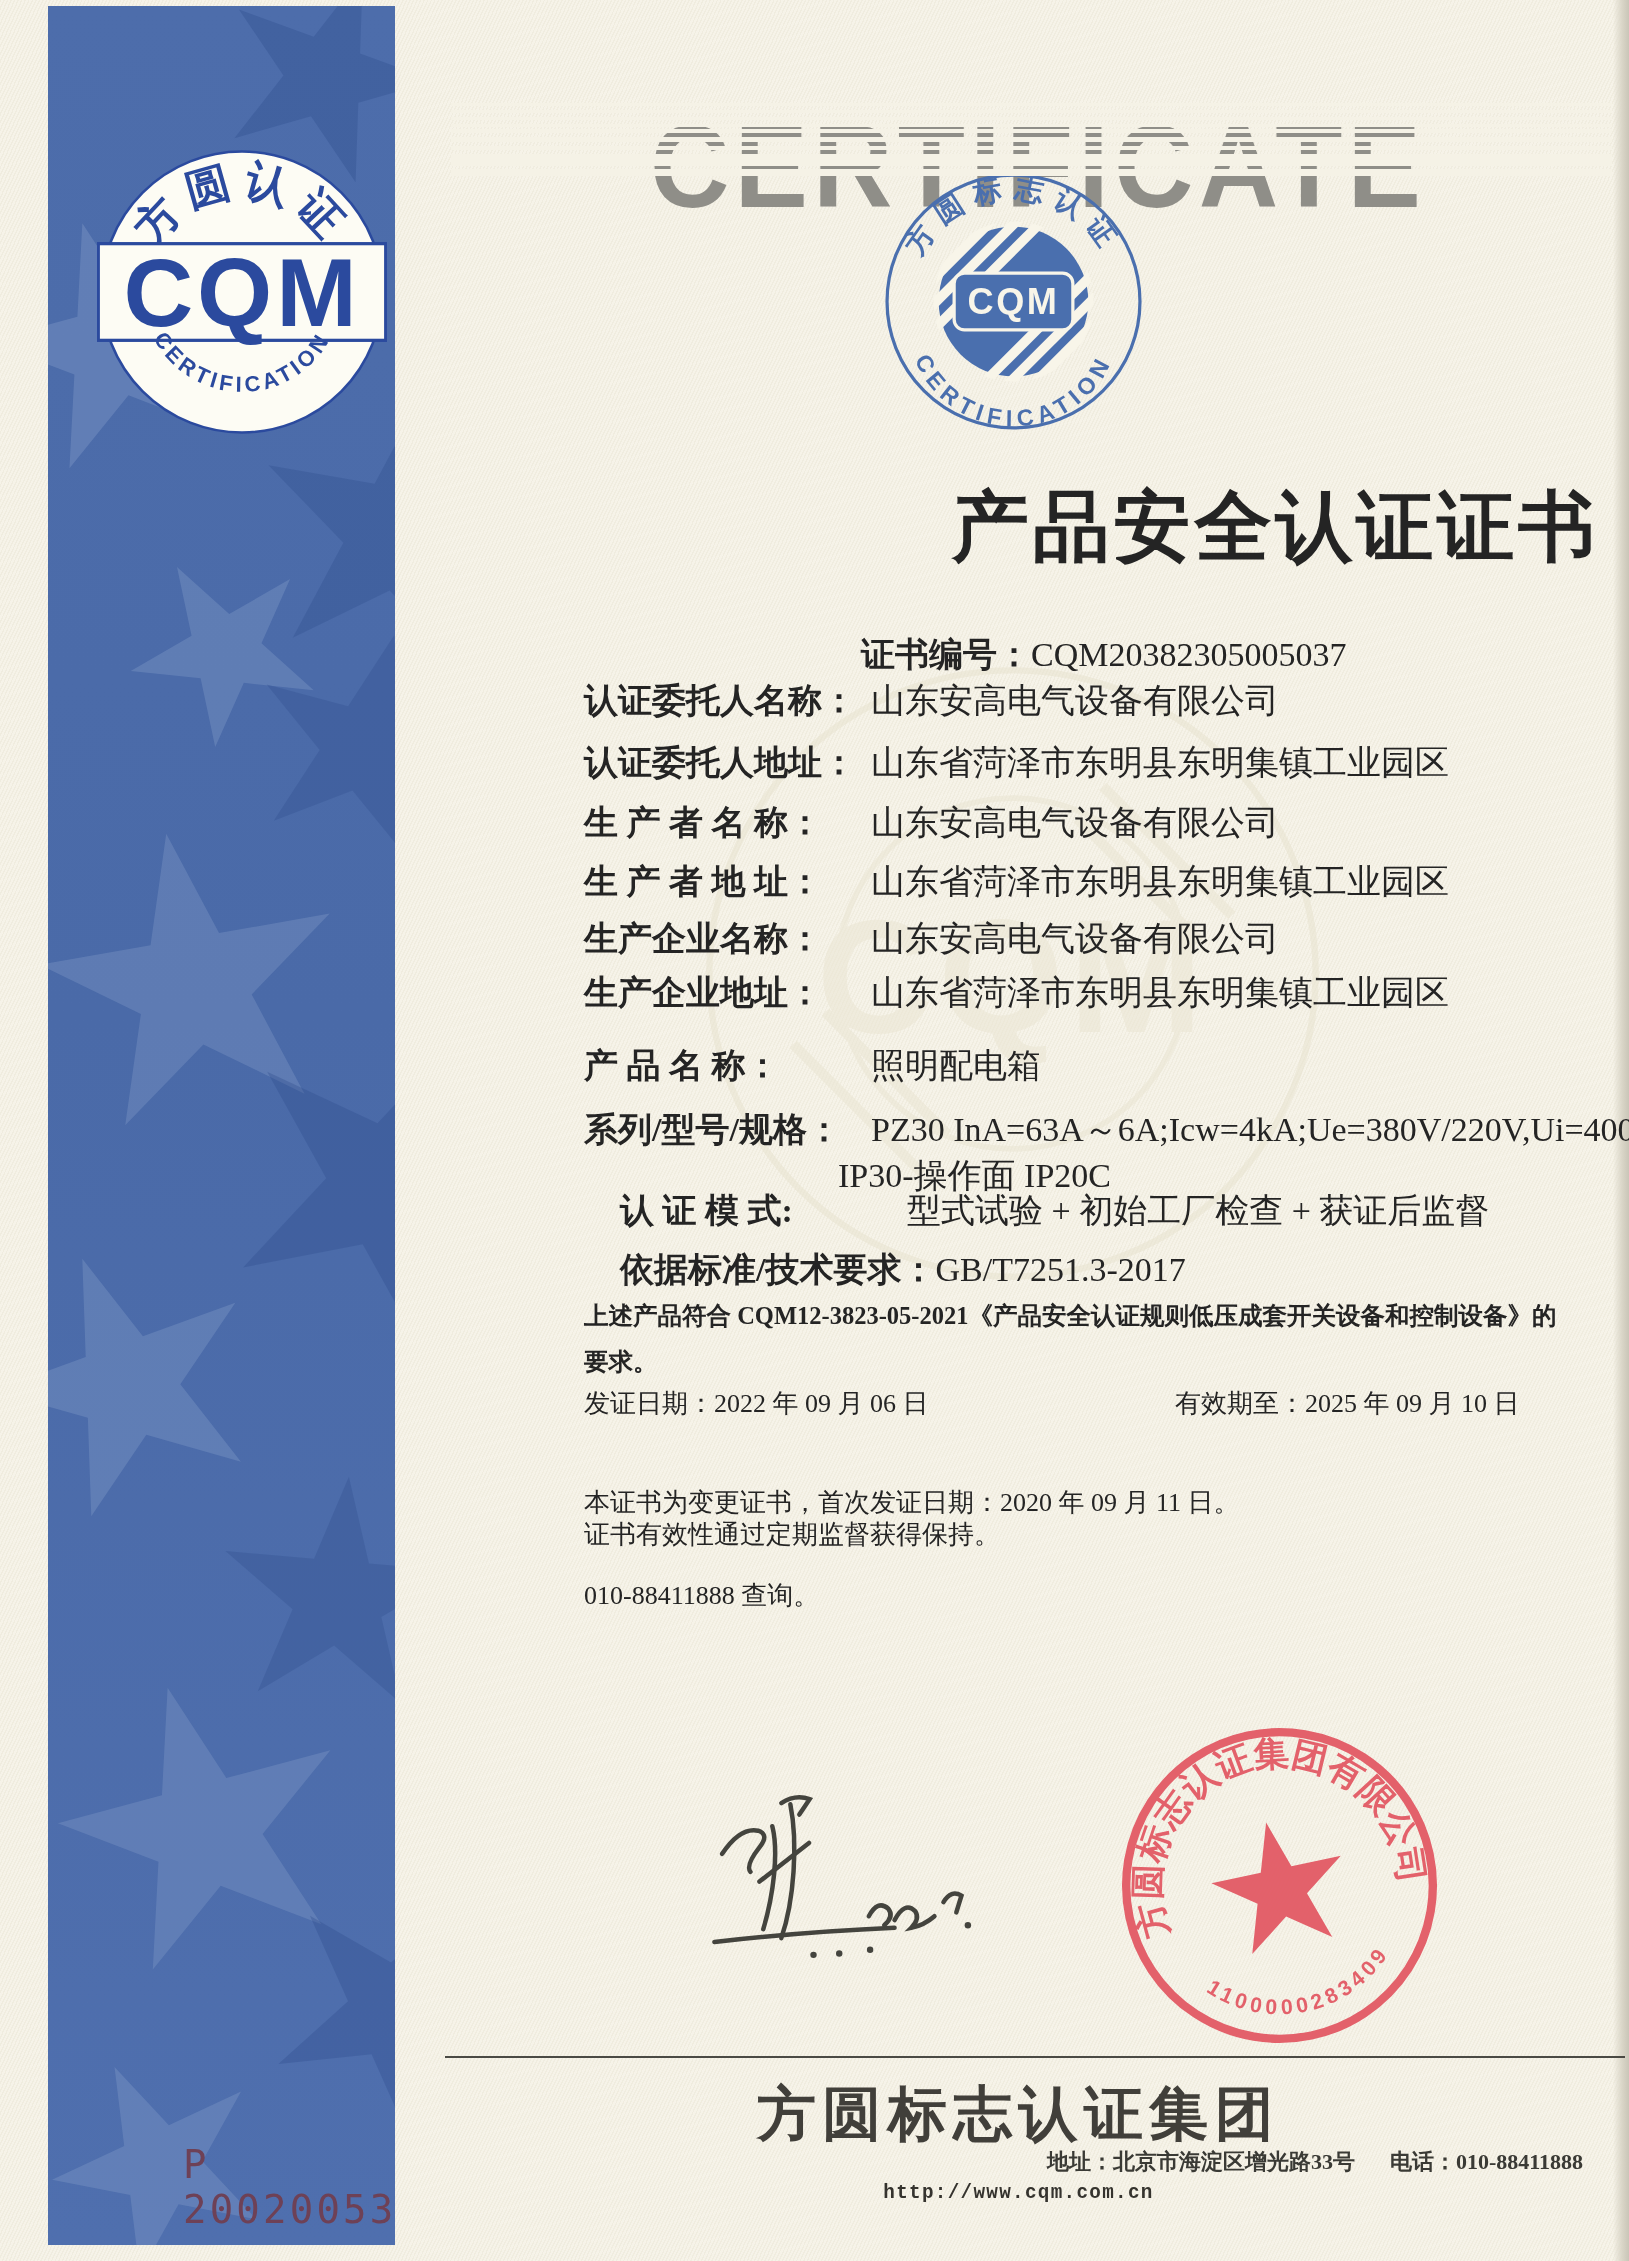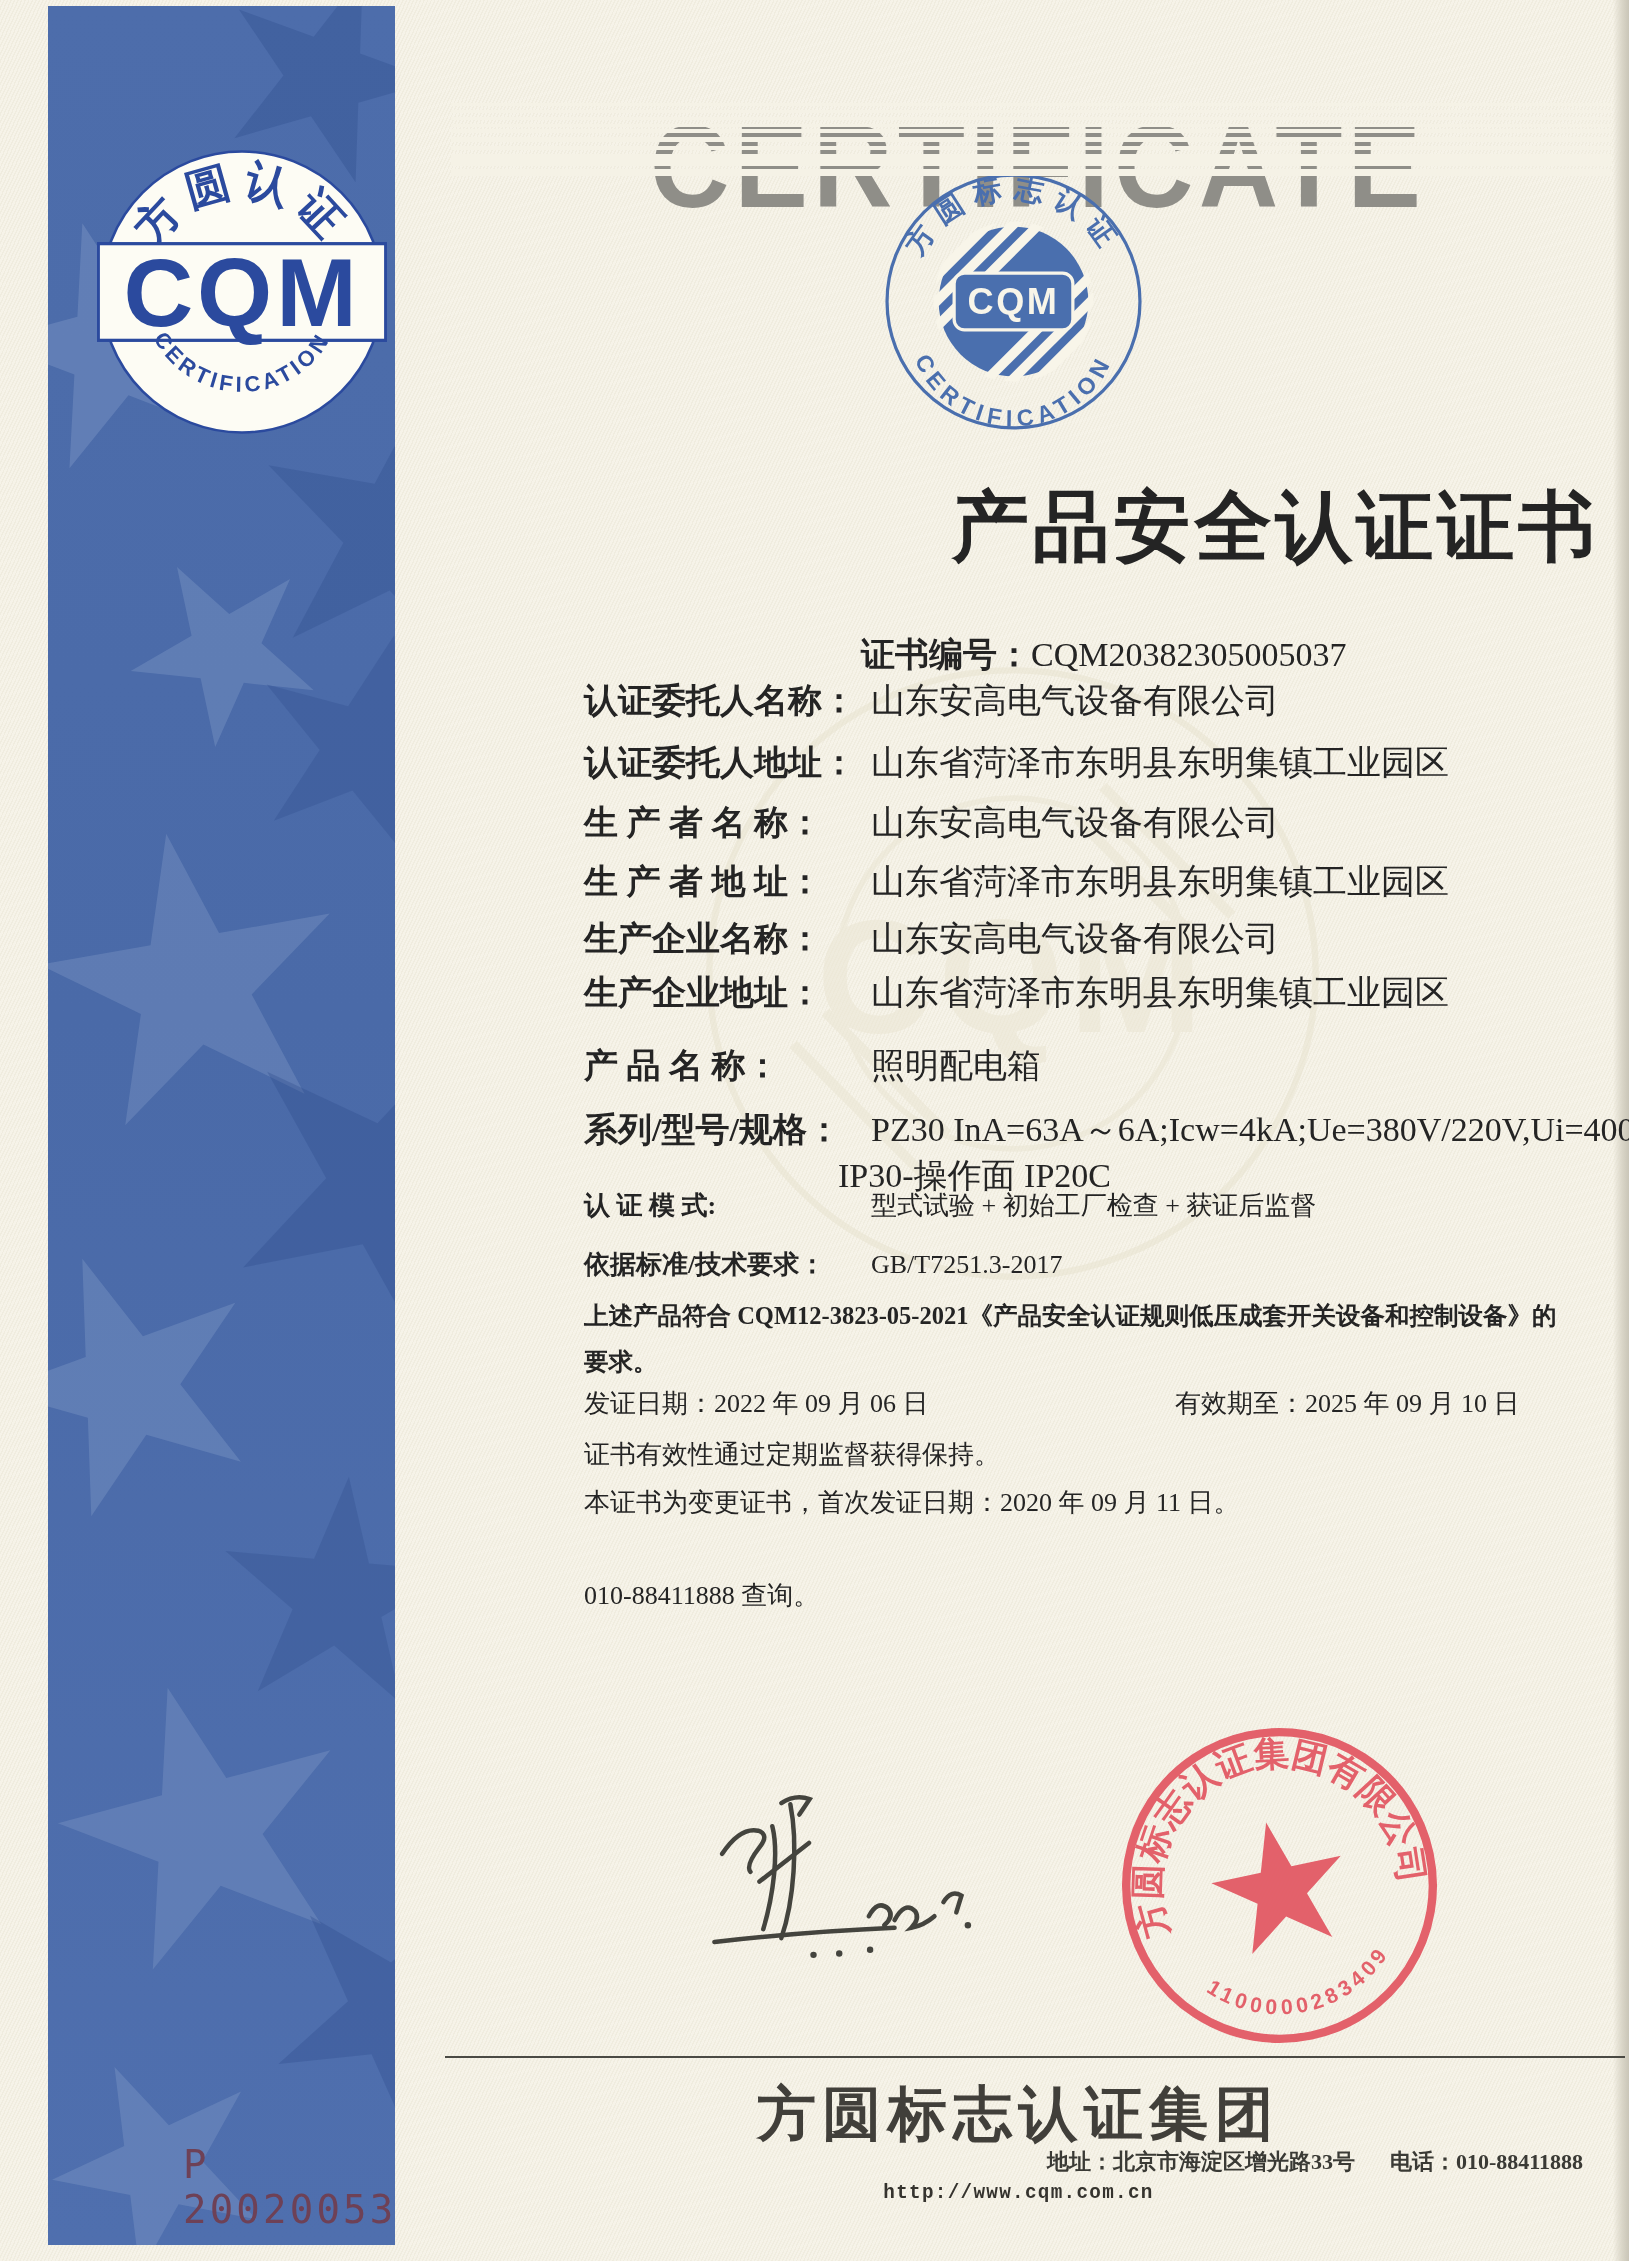--- a/index.html
+++ b/index.html
@@ -39,21 +39,21 @@
   .seal{position:absolute;left:878px;top:166px;z-index:3;}
   .watermark{position:absolute;left:690px;top:651px;z-index:1;opacity:.55;}
   
   .title{position:absolute;left:438px;top:476px;width:1161px;z-index:3;
     text-align:right;font-size:77px;font-weight:900;letter-spacing:3.9px;white-space:nowrap;}
   .cert-no{position:absolute;left:861px;top:632px;z-index:3;font-size:34px;white-space:nowrap;}
   .cert-no .lab{font-weight:700;}
   .row{position:absolute;left:584px;z-index:3;font-size:34px;white-space:nowrap;}
   .row .lab{display:inline-block;min-width:287px;font-weight:700;}
   .row .val{font-weight:400;}
-  .small{font-size:26px;}
+  .small{font-size:34px;margin-left:36px;}
   .stmt{position:absolute;left:584px;z-index:3;font-size:24.5px;font-weight:700;white-space:nowrap;}
   .note{position:absolute;left:584px;z-index:3;font-size:26px;white-space:nowrap;}
   .date-right{position:absolute;left:591px;top:0;}
   
   .signature{position:absolute;left:677px;top:1767px;z-index:4;}
   .stamp{position:absolute;left:1112px;top:1718px;z-index:5;transform:rotate(-12deg);opacity:.9;}
   
   .rule{position:absolute;left:445px;top:2056px;width:1180px;height:1.9px;background:#4a4a44;z-index:3;}
   .footer-org{position:absolute;left:438px;top:2075px;width:1161px;z-index:3;text-align:center;
     font-size:59px;font-weight:700;letter-spacing:6.4px;color:#413f3a;
@@ -202,21 +202,21 @@
 
   <div class="stmt" style="top:1299px">上述产品符合 CQM12-3823-05-2021《产品安全认证规则低压成套开关设备和控制设备》的</div>
   <div class="stmt" style="top:1345px">要求。</div>
 
   <div class="note" style="top:1386px;width:990px">
     <span>发证日期：</span><span>2022 年 09 月 06 日</span>
     <span class="date-right">
       <span>有效期至：</span><span>2025 年 09 月 10 日</span>
     </span>
   </div>
-  <div class="note" style="top:1437px">证书有效性通过定期监督获得保持。</div>
+  <div class="note" style="top:1517px">证书有效性通过定期监督获得保持。</div>
   <div class="note" style="top:1485px">本证书为变更证书，首次发证日期：2020 年 09 月 11 日。</div>
   <div class="note" style="top:1578px">010-88411888 查询。</div>
 
   <svg class="signature" width="309" height="193" viewBox="0 0 480 300">
     <g fill="none" stroke="#44443e" stroke-width="7" stroke-linecap="round">
       <path d="M70,135 q28,-42 56,-36 q18,6 2,26 q-22,28 -14,38"></path>
       <path d="M148,92 C158,132 150,198 134,252"></path>
       <path d="M176,58 C188,118 182,208 162,266"></path>
       <path d="M128,178 L205,118"></path>
       <path d="M162,56 q22,-14 44,-6 l-16,24"></path>

